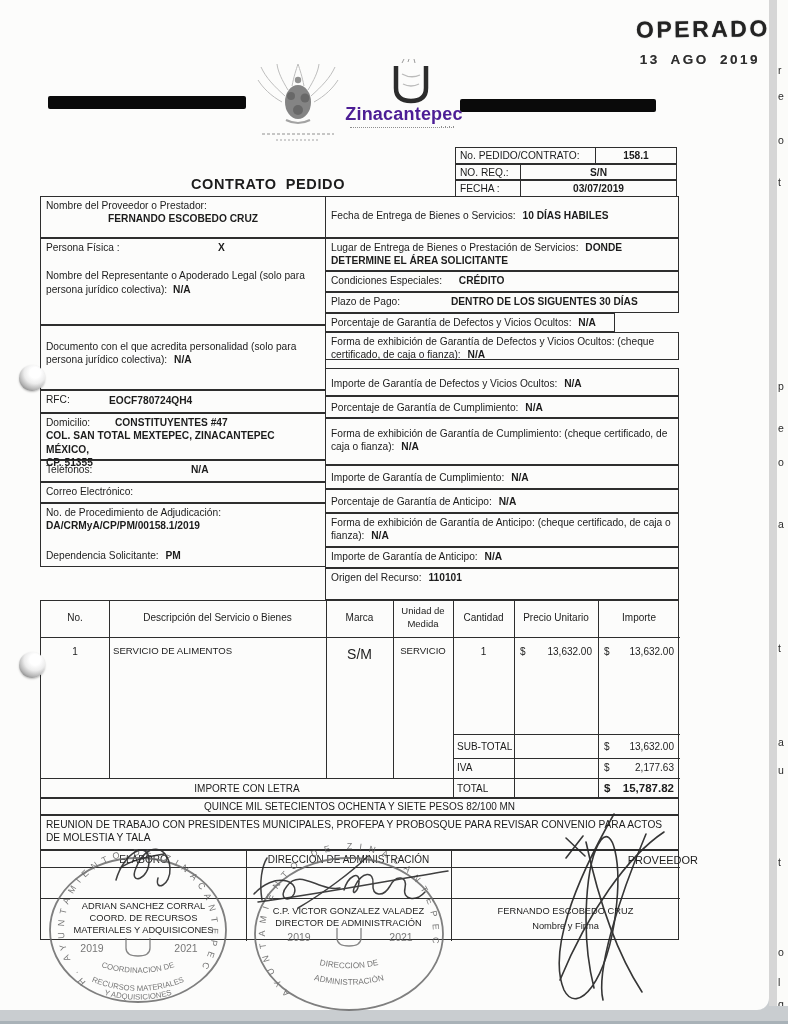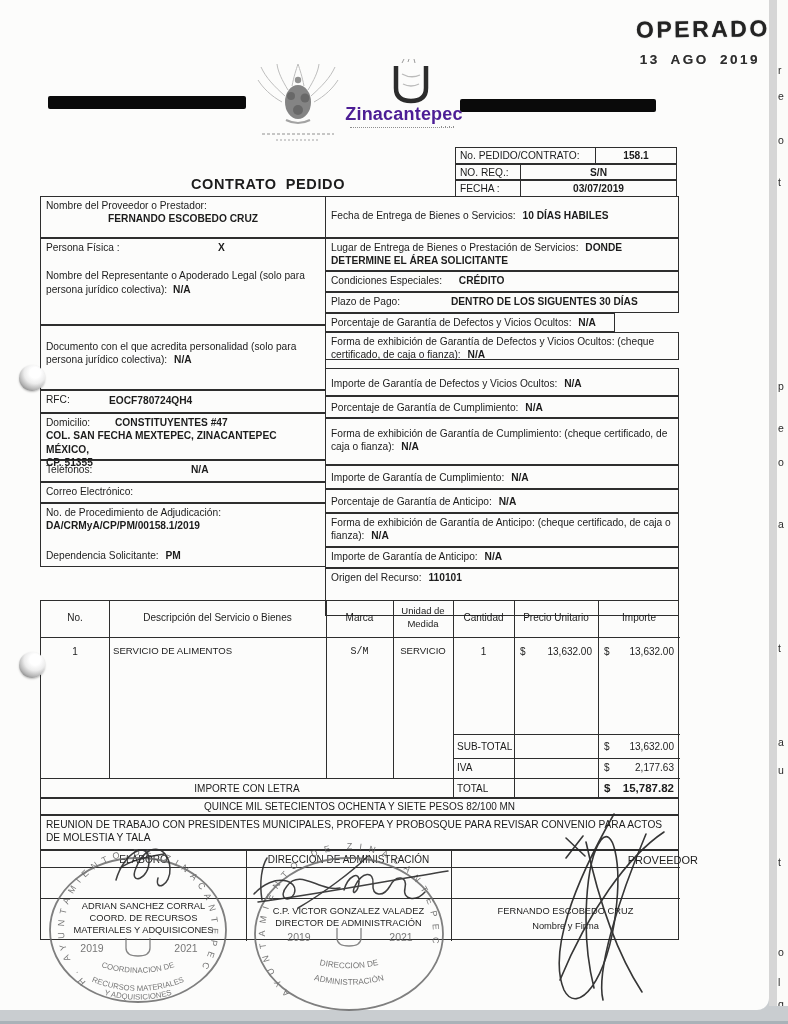--- a/index.html
+++ b/index.html
@@ -135,21 +135,21 @@
   </div>
   <div class="cell" style="left:40px;top:390px;width:286px;height:23px;">
     <span>RFC:</span>
     <span class="b" style="position:absolute;left:68px;top:3px;">EOCF780724QH4</span>
   </div>
   <div class="cell" style="left:40px;top:413px;width:286px;height:47px;">
     <div>
       <span>Domicilio:</span>
       <span class="b" style="margin-left:22px;">CONSTITUYENTES #47</span>
     </div>
-    <div class="b">COL. SAN FECHA MEXTEPEC, ZINACANTEPEC MÉXICO,</div>
+    <div class="b">COL. SAN TOTAL MEXTEPEC, ZINACANTEPEC MÉXICO,</div>
     <div class="b">CP. 51355</div>
   </div>
   <div class="cell" style="left:40px;top:460px;width:286px;height:22px;">
     <span>Teléfonos:</span>
     <span class="b" style="position:absolute;left:150px;top:2px;">N/A</span>
   </div>
   <div class="cell" style="left:40px;top:482px;width:286px;height:21px;">
     <span>Correo Electrónico:</span>
   </div>
   <div class="cell" style="left:40px;top:503px;width:286px;height:64px;">
@@ -206,21 +206,21 @@
     <span class="b" style="margin-left:4px;">N/A</span>
   </div>
   <div class="cell" style="left:325px;top:513px;width:354px;height:34px;">
     <span>Forma de exhibición de Garantía de Anticipo: (cheque certificado, de caja o fianza):</span>
     <span class="b" style="margin-left:4px;">N/A</span>
   </div>
   <div class="cell" style="left:325px;top:547px;width:354px;height:21px;">
     <span>Importe de Garantía de Anticipo:</span>
     <span class="b" style="margin-left:4px;">N/A</span>
   </div>
-  <div class="cell" style="left:325px;top:568px;width:354px;height:48px;">
+  <div class="cell" style="left:325px;top:568px;width:354px;height:32px;">
     <span>Origen del Recurso:</span>
     <span class="b" style="margin-left:4px;">110101</span>
   </div>
 
   <div class="cell noborder" style="left:40px;top:600px;width:639px;height:198px;border:1.4px solid #2e2e2e;padding:0;">
 
     <div class="vline" style="left:68px;top:0;height:177px;"></div>
     <div class="vline" style="left:285px;top:0;height:177px;"></div>
     <div class="vline" style="left:352px;top:0;height:177px;"></div>
     <div class="vline" style="left:412px;top:0;height:196px;"></div>
@@ -235,21 +235,21 @@
     <div class="ctr" style="position:absolute;left:0;top:10px;width:68px;font-size:10px;">No.</div>
     <div class="ctr" style="position:absolute;left:68px;top:10px;width:217px;font-size:10px;">Descripción del Servicio o Bienes</div>
     <div class="ctr" style="position:absolute;left:285px;top:10px;width:67px;font-size:10px;">Marca</div>
     <div class="ctr" style="position:absolute;left:352px;top:4px;width:60px;font-size:9.5px;">Unidad de Medida</div>
     <div class="ctr" style="position:absolute;left:412px;top:10px;width:61px;font-size:10px;">Cantidad</div>
     <div class="ctr" style="position:absolute;left:473px;top:10px;width:84px;font-size:10px;">Precio Unitario</div>
     <div class="ctr" style="position:absolute;left:557px;top:10px;width:82px;font-size:10px;">Importe</div>
 
     <div class="ctr" style="position:absolute;left:0;top:44px;width:68px;font-size:10px;">1</div>
     <div style="position:absolute;left:72px;top:44px;width:210px;font-size:9.6px;">SERVICIO DE ALIMENTOS</div>
-    <div class="ctr" style="position:absolute;left:285px;top:44px;width:67px;font-size:10px;font-family:Liberation Mono, monospace;">S/M</div>
+    <div class="ctr" style="position:absolute;left:285px;top:44px;width:67px;font-size:14px;">S/M</div>
     <div class="ctr" style="position:absolute;left:352px;top:44px;width:60px;font-size:9.6px;">SERVICIO</div>
     <div class="ctr" style="position:absolute;left:412px;top:44px;width:61px;font-size:10px;">1</div>
     <div class="money" style="left:473px;top:44px;width:84px;font-size:10px;">
       <span>$</span>
       <span>13,632.00</span>
     </div>
     <div class="money" style="left:557px;top:44px;width:82px;font-size:10px;">
       <span>$</span>
       <span>13,632.00</span>
     </div>

